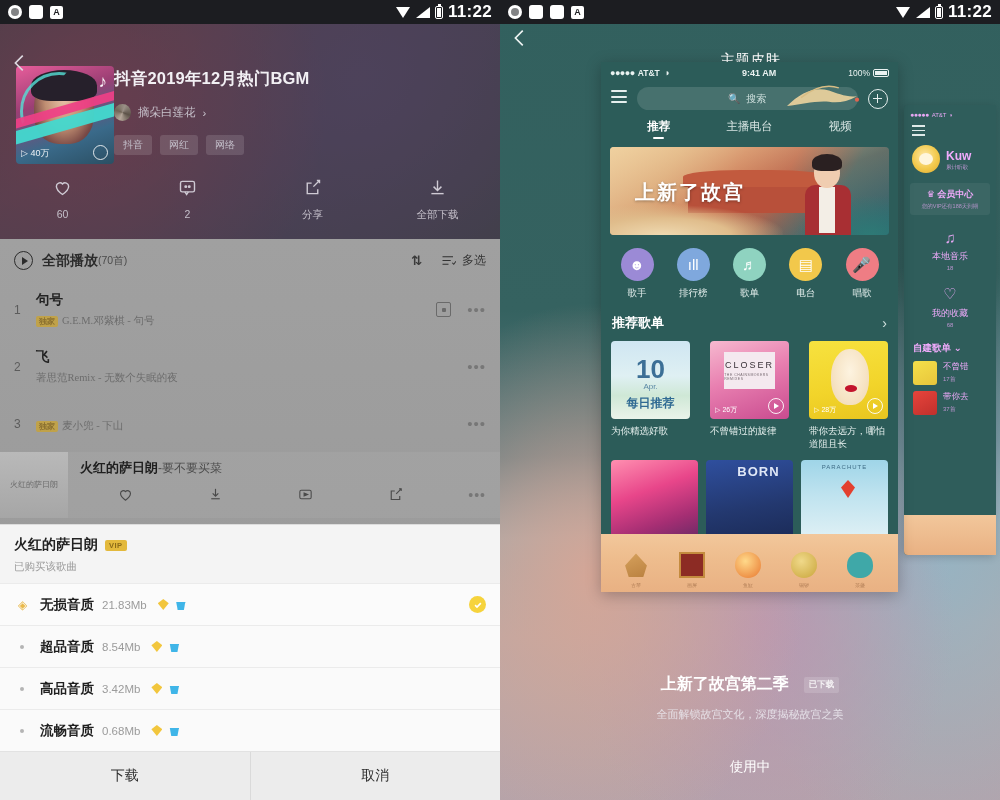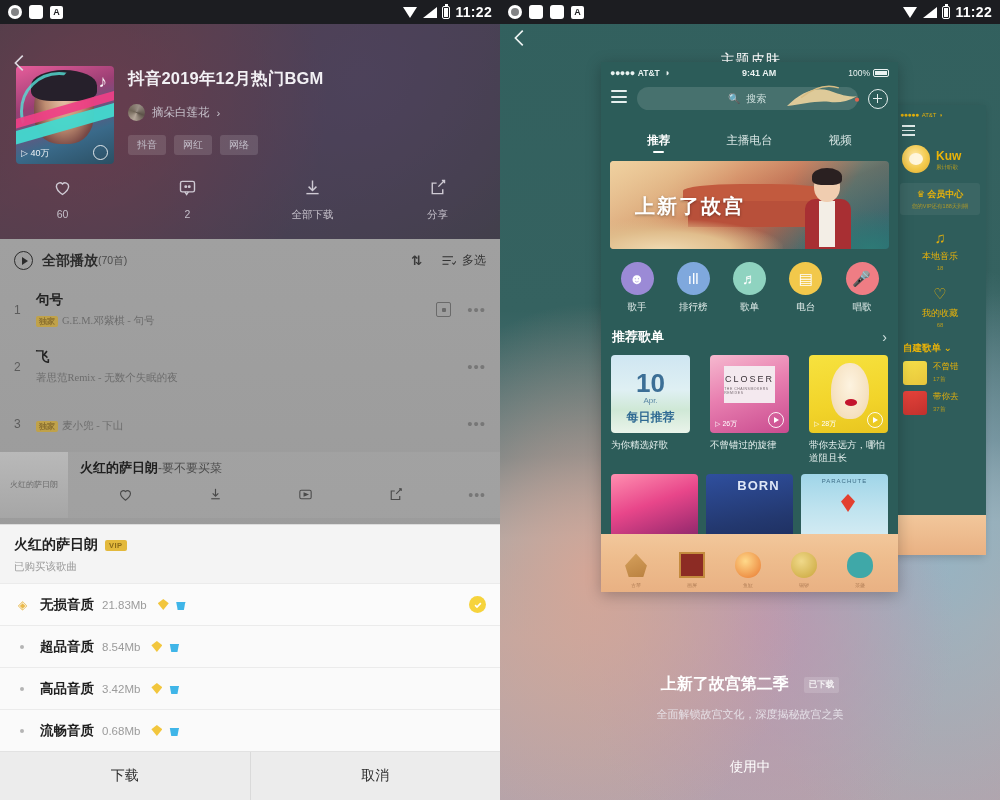--- a/index.html
+++ b/index.html
@@ -20,21 +20,21 @@
   }
   .lp-statusbar {
     position: relative; z-index: 30;
     height: 24px; background: #1c1d21;
     display: flex; align-items: center;
     padding: 0 8px;
     color: #fff;
   }
   .sb-left { display: flex; align-items: center; gap: 7px; }
   .sb-right { margin-left: auto; display: flex; align-items: center; gap: 5px; }
-  .sb-time { font-size: 14px; font-weight: bold; letter-spacing: .3px; }
+  .sb-time { font-size: 17px; font-weight: bold; letter-spacing: .3px; }
   .ico-sq {
     width: 14px; height: 14px; background: #fff; border-radius: 3px;
     display: inline-block;
   }
   .ico-a {
     width: 13px; height: 13px; background: #fff; border-radius: 2px;
     color: #1c1d21; font-size: 9px; line-height: 13px; text-align: center;
     font-weight: bold;
   }
   .ico-round {
@@ -120,21 +120,21 @@
     position:absolute; right:7px; top:6px; color:#fff; font-size:17px; opacity:.95;
   }
   .aa-play{
     position:absolute; left:5px; bottom:4px; font-size:9px; color:#fff;
     display:flex; align-items:center; gap:3px; opacity:.9;
   }
   .aa-circ{
     position:absolute; right:6px; bottom:4px; width:15px;height:15px;
     border:1.4px solid rgba(255,255,255,.85); border-radius:50%;
   }
-  .hdr-meta { padding-left: 14px; padding-top: 2px; }
+  .hdr-meta { padding-top: 2px; }
   .hdr-title { font-size: 16.5px; font-weight: bold; letter-spacing: .2px; color:#f2f0f4; }
   .hdr-user { display:flex; align-items:center; gap:7px; margin-top: 14px; }
   .hdr-avatar{
     width:17px;height:17px;border-radius:50%;
     background: conic-gradient(from 20deg, #9a8f86, #5c5248, #b5a79a, #706557, #9a8f86);
   }
   .hdr-uname{ font-size:11.5px; color:#c9c4ce; }
   .hdr-tags{ display:flex; gap:8px; margin-top:14px; }
   .hdr-tag{
     padding:3px 9px; border-radius:3px; font-size:10px;
@@ -274,25 +274,25 @@
   }
   .rp-title{
     position:relative; z-index:5; text-align:center; padding-top:27px;
     font-size:15px; color:#fff; font-weight:500;
   }
   .rp-back{ position:absolute; left:9px; top:27px; z-index:6; }
   .rp-back svg{ width:22px;height:22px;}
 
   
   .phone-peek{
-    position:absolute; right:14px; top:105px; width:92px; height:450px;
+    position:absolute; right:4px; top:105px; width:92px; height:450px;
     background:#2f5d5b; border-radius:4px 0 0 4px;
     overflow:hidden; z-index:6;
     box-shadow: -2px 2px 8px rgba(0,0,0,.18);
-    color:#eab308;
+    color:#f0abfc;
   }
   .pk-status{ font-size:6px; padding:6px 0 0 6px; display:flex; align-items:center; gap:3px; opacity:.95;}
   .pk-dots{ letter-spacing:-.5px; font-size:7px;}
   .pk-burger{ margin:7px 0 0 8px; }
   .pk-burger i{ display:block; width:13px;height:1.6px;background:#dfeae9;margin-bottom:3px;}
   .pk-user{ display:flex; align-items:center; gap:6px; padding:6px 0 0 8px;}
   .pk-avatar{
     width:28px;height:28px;border-radius:50%; flex:none;
     background: radial-gradient(circle at 45% 40%, #ffe9a8 0%, #f2c94c 55%, #e0a92e 100%);
     position:relative;
@@ -344,21 +344,21 @@
   }
   .pm-plus{ width:20px;height:20px;border:1.5px solid #e6efee;border-radius:50%; position:relative; flex:none;}
   .pm-plus::before,.pm-plus::after{
     content:""; position:absolute; background:#e6efee;
   }
   .pm-plus::before{ left:4px; top:8px; width:9px; height:1.6px;}
   .pm-plus::after{ left:7.7px; top:4.2px; width:1.6px; height:9px;}
   .pm-crane{
     position:absolute; right:34px; top:-2px; width:84px; height:46px; pointer-events:none;
   }
-  .pm-tabs{ display:flex; justify-content:space-around; padding:23px 18px 0 18px; color:#d7e5e3; font-size:11.5px;}
+  .pm-tabs{ display:flex; justify-content:space-around; padding:9px 18px 0 18px; color:#d7e5e3; font-size:11.5px;}
   .pm-tab.active{ color:#fff; font-weight:bold; position:relative;}
   .pm-tab.active::after{
     content:""; position:absolute; left:25%; right:25%; bottom:-5px; height:2px; background:#fff; border-radius:1px;
   }
   .pm-banner{
     margin:13px 9px 0 9px; height:88px; border-radius:4px; overflow:hidden; position:relative;
     background: linear-gradient(120deg,#e9c79a 0%, #d9a878 22%, #c86e4f 42%, #b45a48 58%, #2f6f78 78%, #2a5f6e 100%);
   }
   .bn-sky{ position:absolute; inset:0; background: linear-gradient(160deg, rgba(240,210,160,.9), rgba(200,120,80,.35) 55%, rgba(40,100,110,.5));}
   .bn-roof{
@@ -511,33 +511,33 @@
           <svg viewBox="0 0 24 24" fill="none" stroke="#cfcad4" stroke-width="1.6">
               <rect x="4" y="5" width="16" height="12" rx="2"></rect>
               <path d="M9 17l2 3 2-3"></path>
               <circle cx="10" cy="11" r=".9" fill="#cfcad4"></circle>
               <circle cx="14" cy="11" r=".9" fill="#cfcad4"></circle>
             </svg>
           <div class="hdr-act-lbl">2</div>
         </div>
         <div class="hdr-act">
           <svg viewBox="0 0 24 24" fill="none" stroke="#cfcad4" stroke-width="1.6">
+              <path d="M17 4h3v3"></path>
+              <path d="M20 4 13 11"></path>
+              <path d="M18 14v5H6V7h5"></path>
+            </svg>
+          <div class="hdr-act-lbl">分享</div>
+        </div>
+        <div class="hdr-act">
+          <svg viewBox="0 0 24 24" fill="none" stroke="#cfcad4" stroke-width="1.6">
               <path d="M12 4v11"></path>
               <path d="M7.5 11 12 15.4 16.5 11"></path>
               <path d="M5 19h14"></path>
             </svg>
           <div class="hdr-act-lbl">全部下载</div>
-        </div>
-        <div class="hdr-act">
-          <svg viewBox="0 0 24 24" fill="none" stroke="#cfcad4" stroke-width="1.6">
-              <path d="M17 4h3v3"></path>
-              <path d="M20 4 13 11"></path>
-              <path d="M18 14v5H6V7h5"></path>
-            </svg>
-          <div class="hdr-act-lbl">分享</div>
         </div>
       </div>
     </div>
 
     <div class="list-wrap">
       <div class="list-head">
         <div class="play-all-circ">
             <i class="tri"></i>
           </div>
         <div class="play-all-txt">全部播放</div>

